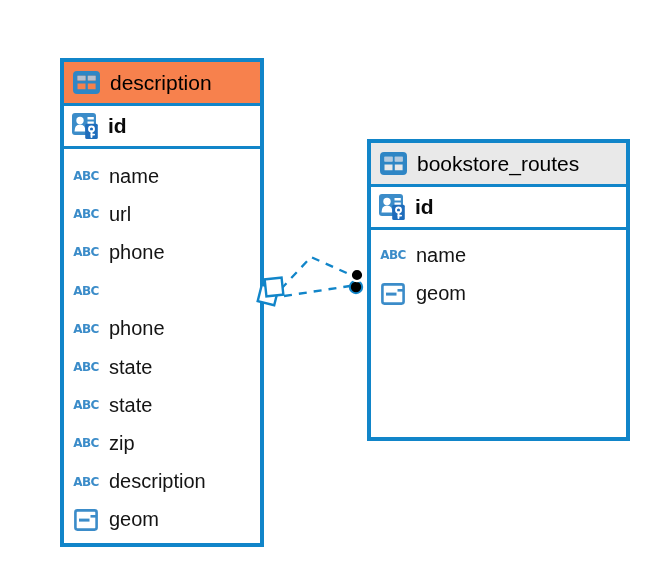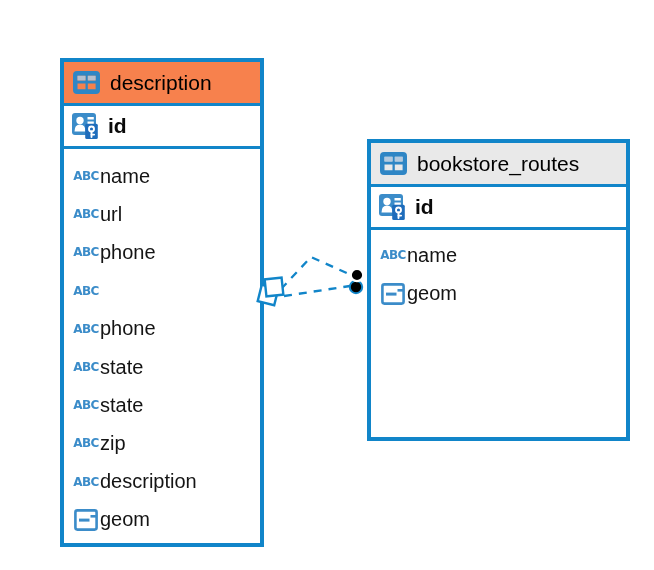--- a/index.html
+++ b/index.html
@@ -21,21 +21,21 @@
   .t-header.gray{background:#E9E9E9;}
   .pk-row{
     display:flex;align-items:center;box-sizing:border-box;
     height:43px;padding:0 6px;gap:8px;flex-shrink:0;
     border-bottom:3px solid #1185C9;
     font-size:21px;font-weight:700;color:#0a0a0a;background:#fff;
   }
   .cols{display:flex;flex-direction:column;box-sizing:border-box;}
   .col-row{
     display:flex;align-items:center;box-sizing:border-box;
-    padding:0 8px;font-size:20px;color:#141414;background:#fff;
+    padding:0 8px;gap:9px;font-size:20px;color:#141414;background:#fff;
   }
   .t-bookstores .col-row{height:38.2px;}
   .t-routes .col-row{height:38.5px;}
   .icon-box{width:28px;display:flex;justify-content:center;align-items:center;flex-shrink:0;}
   .icon-box.big{width:30px;}
   .abc{
     font-family:"DejaVu Sans",sans-serif;font-weight:900;font-size:12px;
     letter-spacing:-0.5px;color:#3B8CC9;line-height:1;
   }
   .overlay{position:absolute;left:0;top:0;pointer-events:none;}

